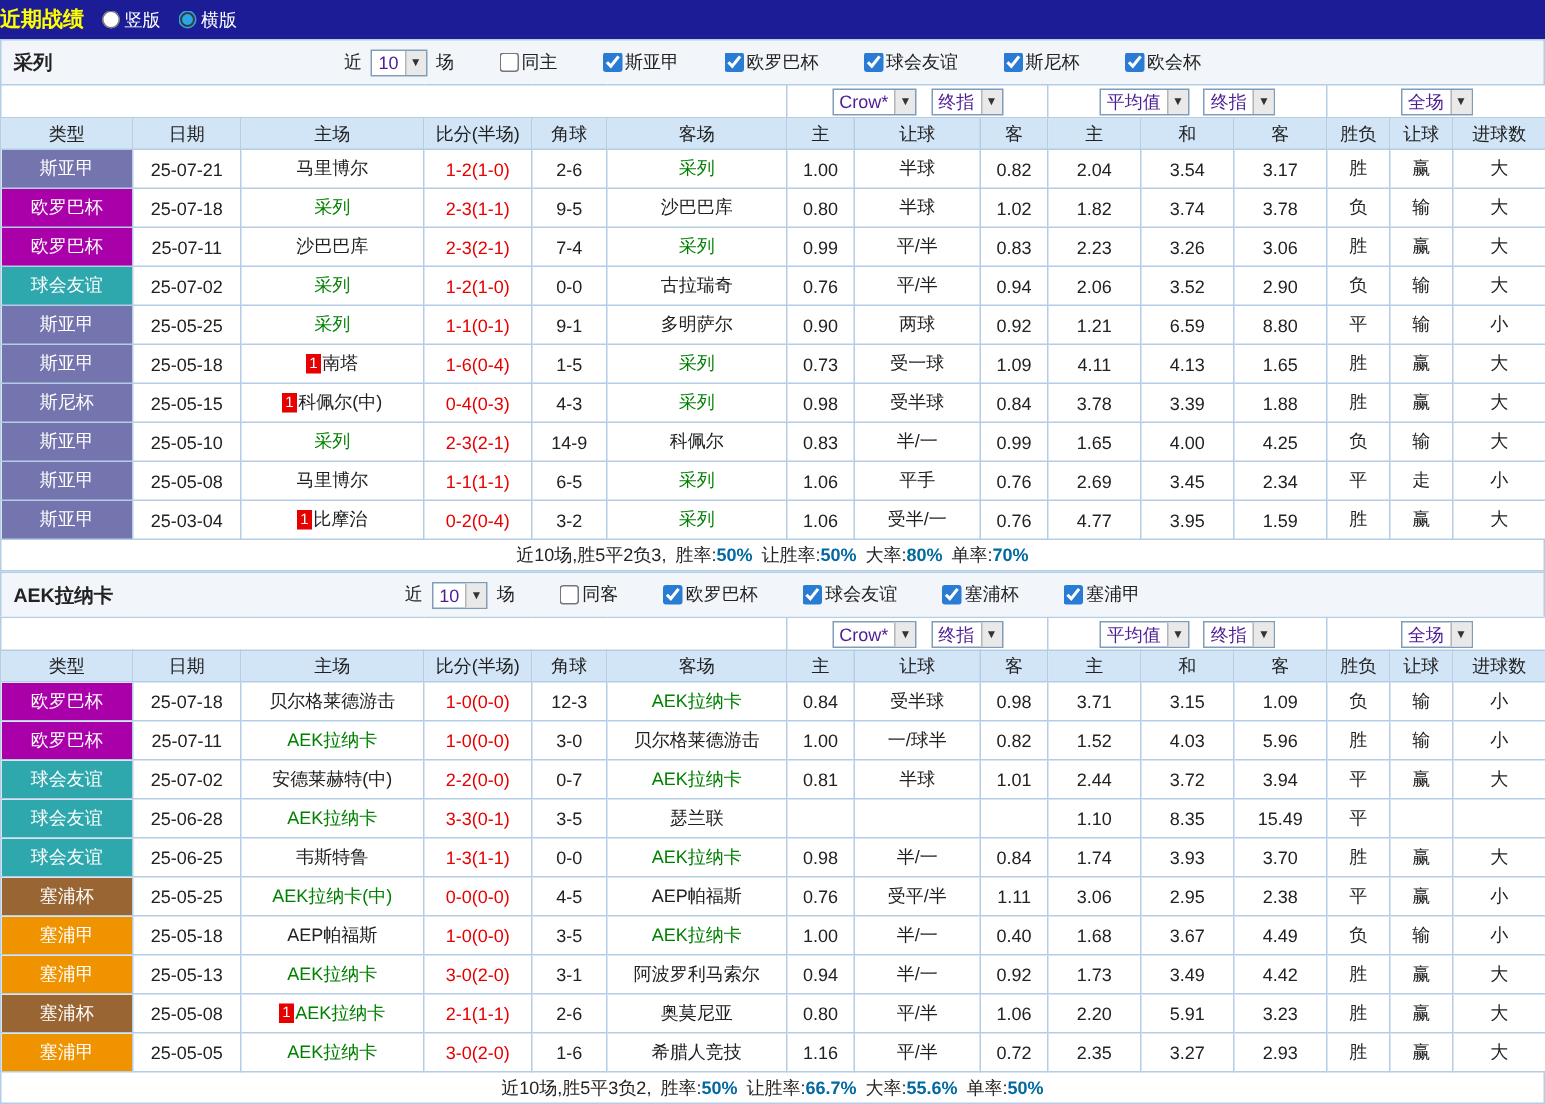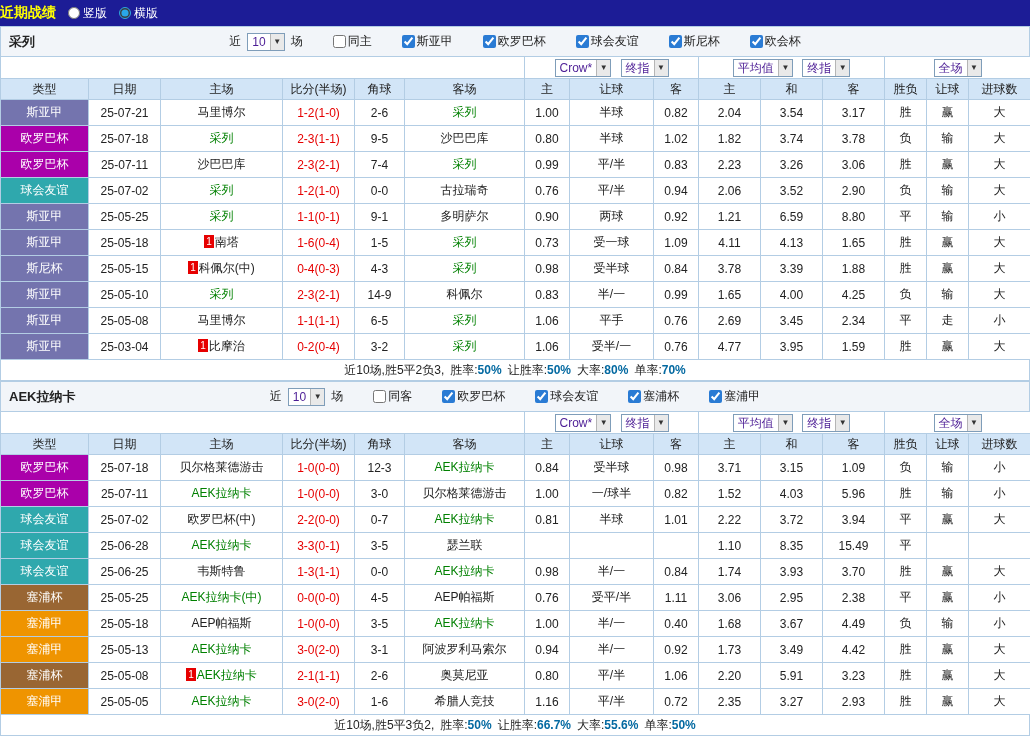--- a/index.html
+++ b/index.html
@@ -592,28 +592,28 @@
               <td>1.52</td>
               <td>4.03</td>
               <td>5.96</td>
               <td class="c-red">胜</td>
               <td class="c-blue">输</td>
               <td class="c-blue">小</td>
             </tr>
             <tr>
               <td class="league" style="background: rgb(47, 168, 173);">球会友谊</td>
               <td>25-07-02</td>
-              <td><span>欧罗巴杯(中)</span></td>
+              <td><span>安德莱赫特(中)</span></td>
               <td class="score">2-2(0-0)</td>
               <td>0-7</td>
               <td><span class="focus">AEK拉纳卡</span></td>
               <td>0.81</td>
               <td>半球</td>
               <td>1.01</td>
-              <td>2.22</td>
+              <td>2.44</td>
               <td>3.72</td>
               <td>3.94</td>
               <td class="c-green">平</td>
               <td class="c-red">赢</td>
               <td class="c-red">大</td>
             </tr>
             <tr>
               <td class="league" style="background: rgb(47, 168, 173);">球会友谊</td>
               <td>25-06-28</td>
               <td><span class="focus">AEK拉纳卡</span></td>

